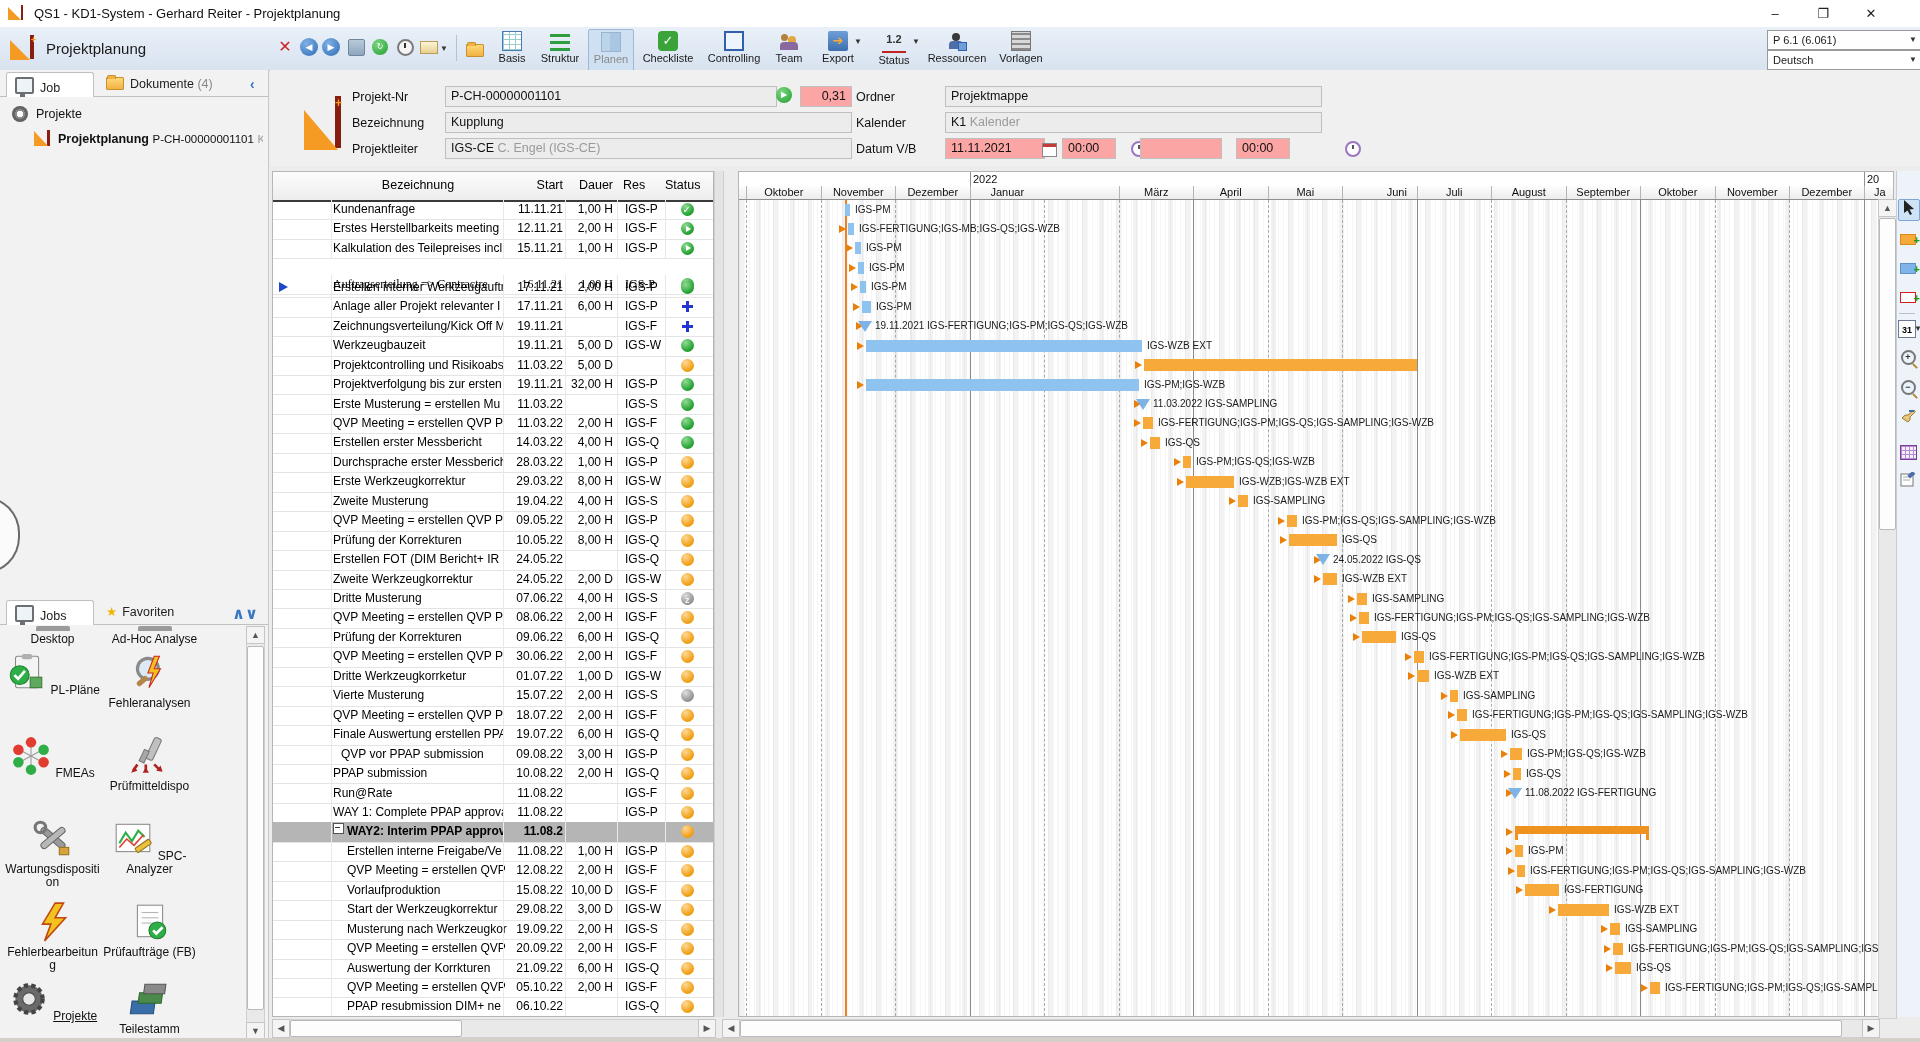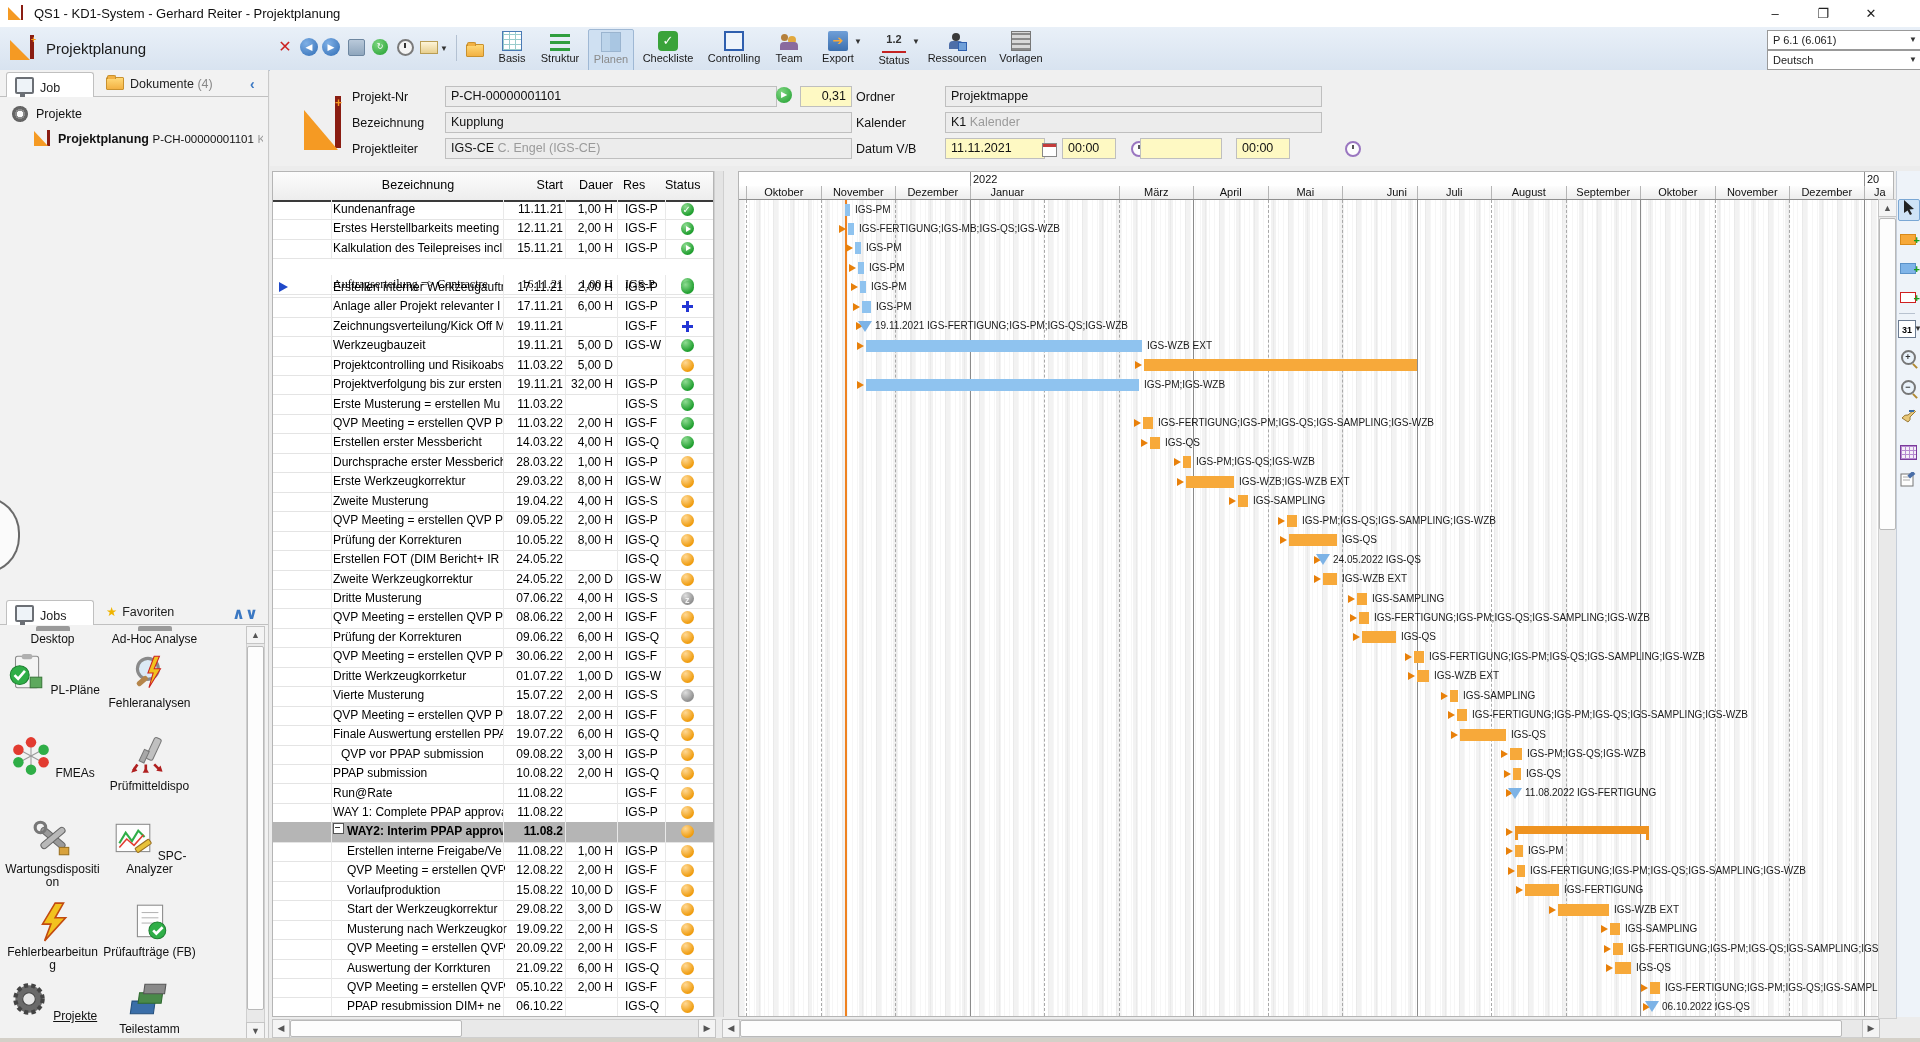--- a/index.html
+++ b/index.html
@@ -19,21 +19,21 @@
   .tbtn .bicon{height:20px;margin:0 auto 1px auto;width:20px;position:relative}
   .tbtn.pressed{background:#cfe0f2;border:1px solid #9fb8d4;border-radius:2px;color:#8a8a8a}
   .ddarrow{font-size:8px;color:#333}
   .seldd{height:18px;background:#fff;border:1px solid #999;font-size:11px;color:#222;line-height:18px;padding-left:5px}
   .seldd .ddarrow{position:absolute;right:4px;top:0}
   
   #formarea{left:270px;top:70px;width:1650px;height:96px;background:#f0f0f0}
   .flabel{font-size:12.5px;color:#111}
   .finput{background:#ececec;border:1px solid #bfbfbf;font-size:12.5px;color:#111;padding:2px 5px;height:15px;line-height:15px;white-space:nowrap;overflow:hidden}
   .finput .ghost{color:#9a9a9a}
-  .fwhite{background:#fef9c3}
+  .fwhite{background:#fca5a5}
   .flogo{left:304px;top:96px;width:40px;height:56px}
   
   .trilogo{position:relative;width:100%;height:100%}
   .trilogo .bar{position:absolute;right:8%;top:0;width:14%;height:92%;background:#8a1d12}
   .trilogo .tri{position:absolute;left:0;bottom:4%;width:0;height:0;border-left:0 solid transparent;border-bottom-style:solid;border-bottom-color:#f59a23;border-right:0 solid transparent}
   .trilogo .plus{position:absolute;right:0;top:0;color:#f59a23;font-weight:bold}
   
   #sidebar{left:0;top:70px;width:268px;height:972px;background:#f2f2f2;border-right:1px solid #c9c9c9}
   .tab{height:24px;font-size:12.5px;color:#222;line-height:24px}
   .tab.active{background:#fff;border:1px solid #c0c0c0;border-bottom:none;border-radius:3px 3px 0 0}
@@ -1072,20 +1072,25 @@
       </div>
       <div class="grow" style="top: 155.6px;">
         <div class="conn" style="left: 396px;"></div>
         <div class="bar orange" style="left: 405px; width: 273px;"></div>
       </div>
       <div class="grow" style="top: 175.05px;">
         <div class="conn" style="left: 118px;"></div>
         <div class="bar blue" style="left: 127px; width: 273px;"></div>
         <div class="glabel" style="left: 405px;">IGS-PM;IGS-WZB</div>
       </div>
+      <div class="grow" style="top: 194.5px;">
+        <div class="conn" style="left: 395px;"></div>
+        <div class="ms" style="left: 397px;"></div>
+        <div class="glabel" style="left: 414px;">11.03.2022 IGS-SAMPLING</div>
+      </div>
       <div class="grow" style="top: 213.95px;">
         <div class="conn" style="left: 395px;"></div>
         <div class="bar orange" style="left: 404px; width: 10px;"></div>
         <div class="glabel" style="left: 419px;">IGS-FERTIGUNG;IGS-PM;IGS-QS;IGS-SAMPLING;IGS-WZB</div>
       </div>
       <div class="grow" style="top: 233.4px;">
         <div class="conn" style="left: 402px;"></div>
         <div class="bar orange" style="left: 411px; width: 10px;"></div>
         <div class="glabel" style="left: 426px;">IGS-QS</div>
       </div>
@@ -1215,25 +1220,20 @@
       </div>
       <div class="grow" style="top: 758.55px;">
         <div class="conn" style="left: 867px;"></div>
         <div class="bar orange" style="left: 876px; width: 16px;"></div>
         <div class="glabel" style="left: 897px;">IGS-QS</div>
       </div>
       <div class="grow" style="top: 778px;">
         <div class="conn" style="left: 902px;"></div>
         <div class="bar orange" style="left: 911px; width: 10px;"></div>
         <div class="glabel" style="left: 926px;">IGS-FERTIGUNG;IGS-PM;IGS-QS;IGS-SAMPLING;IGS-WZB</div>
-      </div>
-      <div class="grow" style="top: 797.45px;">
-        <div class="conn" style="left: 904px;"></div>
-        <div class="ms" style="left: 906px;"></div>
-        <div class="glabel" style="left: 923px;">06.10.2022 IGS-QS</div>
       </div>
     </div>
 </div>
 
 
 <div class="abs sbtrack" style="left:1878px;top:199px;width:17px;height:818px"></div>
 <div class="abs sbbtn" style="left:1878px;top:199px;width:17px;height:16px;line-height:16px">▲</div>
 <div class="abs sbthumb" style="left:1879px;top:218px;width:15px;height:310px"></div>
 
 

